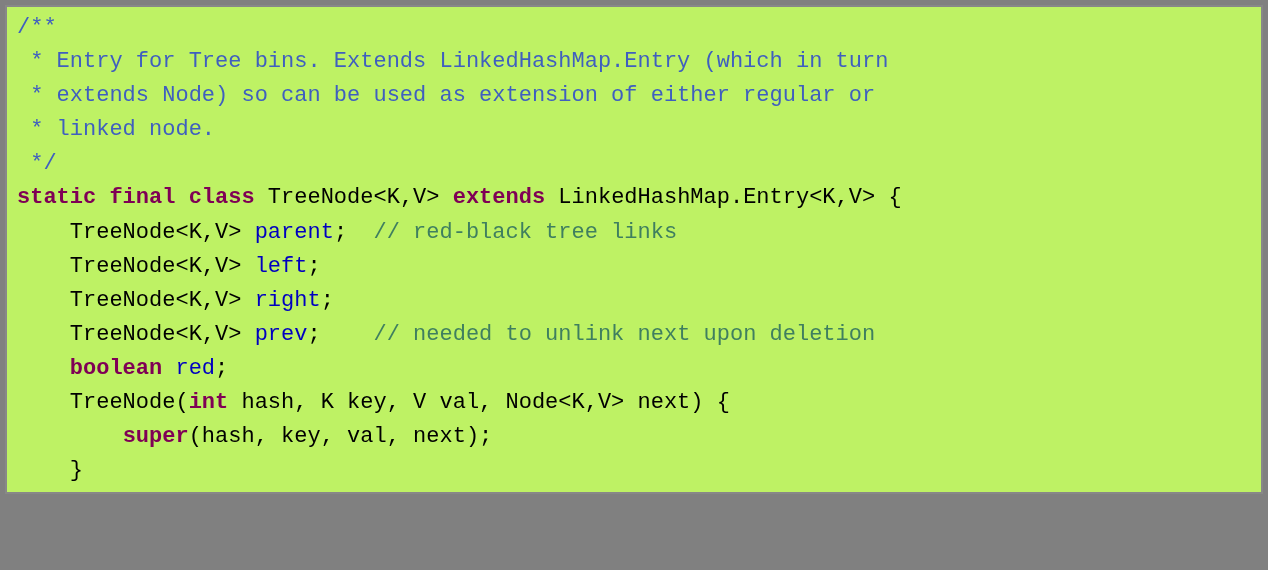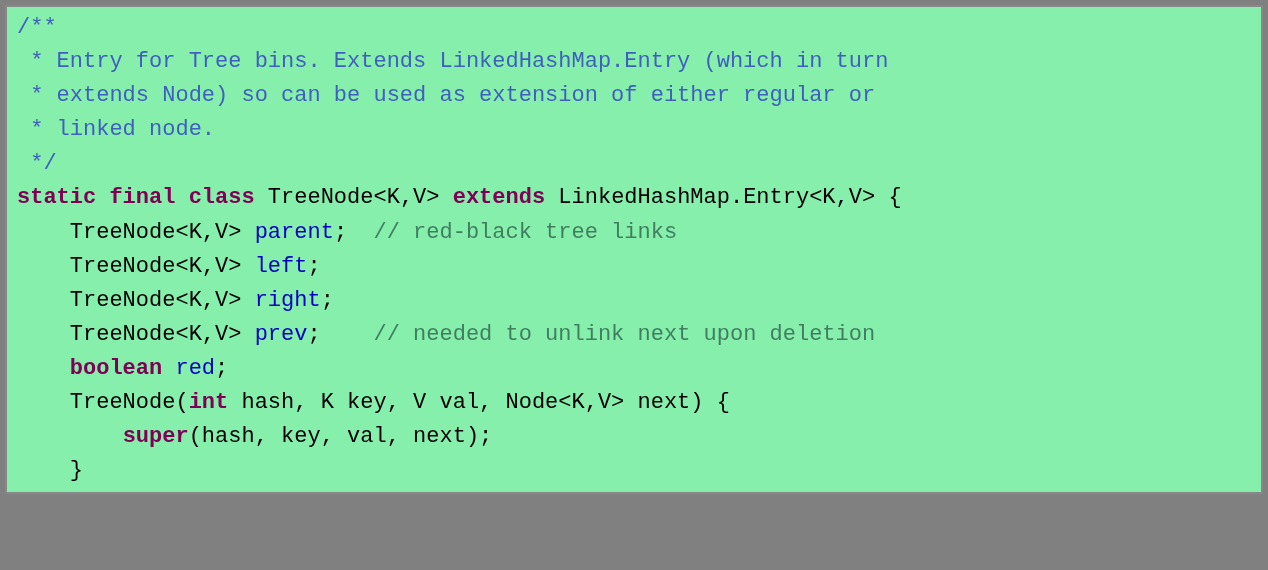--- a/index.html
+++ b/index.html
@@ -8,21 +8,21 @@
       box-sizing: border-box;
     }
     body {
       background: #808080;
       padding: 5px;
       font-family: Consolas, 'Courier New', monospace;
       font-size: 22px;
       line-height: 1.55;
     }
     .code-container {
-      background: #86efac;
+      background: #bef264;
       border: 2px solid #888;
       padding: 4px 10px;
       white-space: pre;
       overflow: hidden;
     }
     .kw { color: #7f0055; font-weight: bold; }
     .comment { color: #3f7f5f; }
     .javadoc { color: #3f5fbf; }
     .type { color: #000000; }
     .ident { color: #0000c0; }

